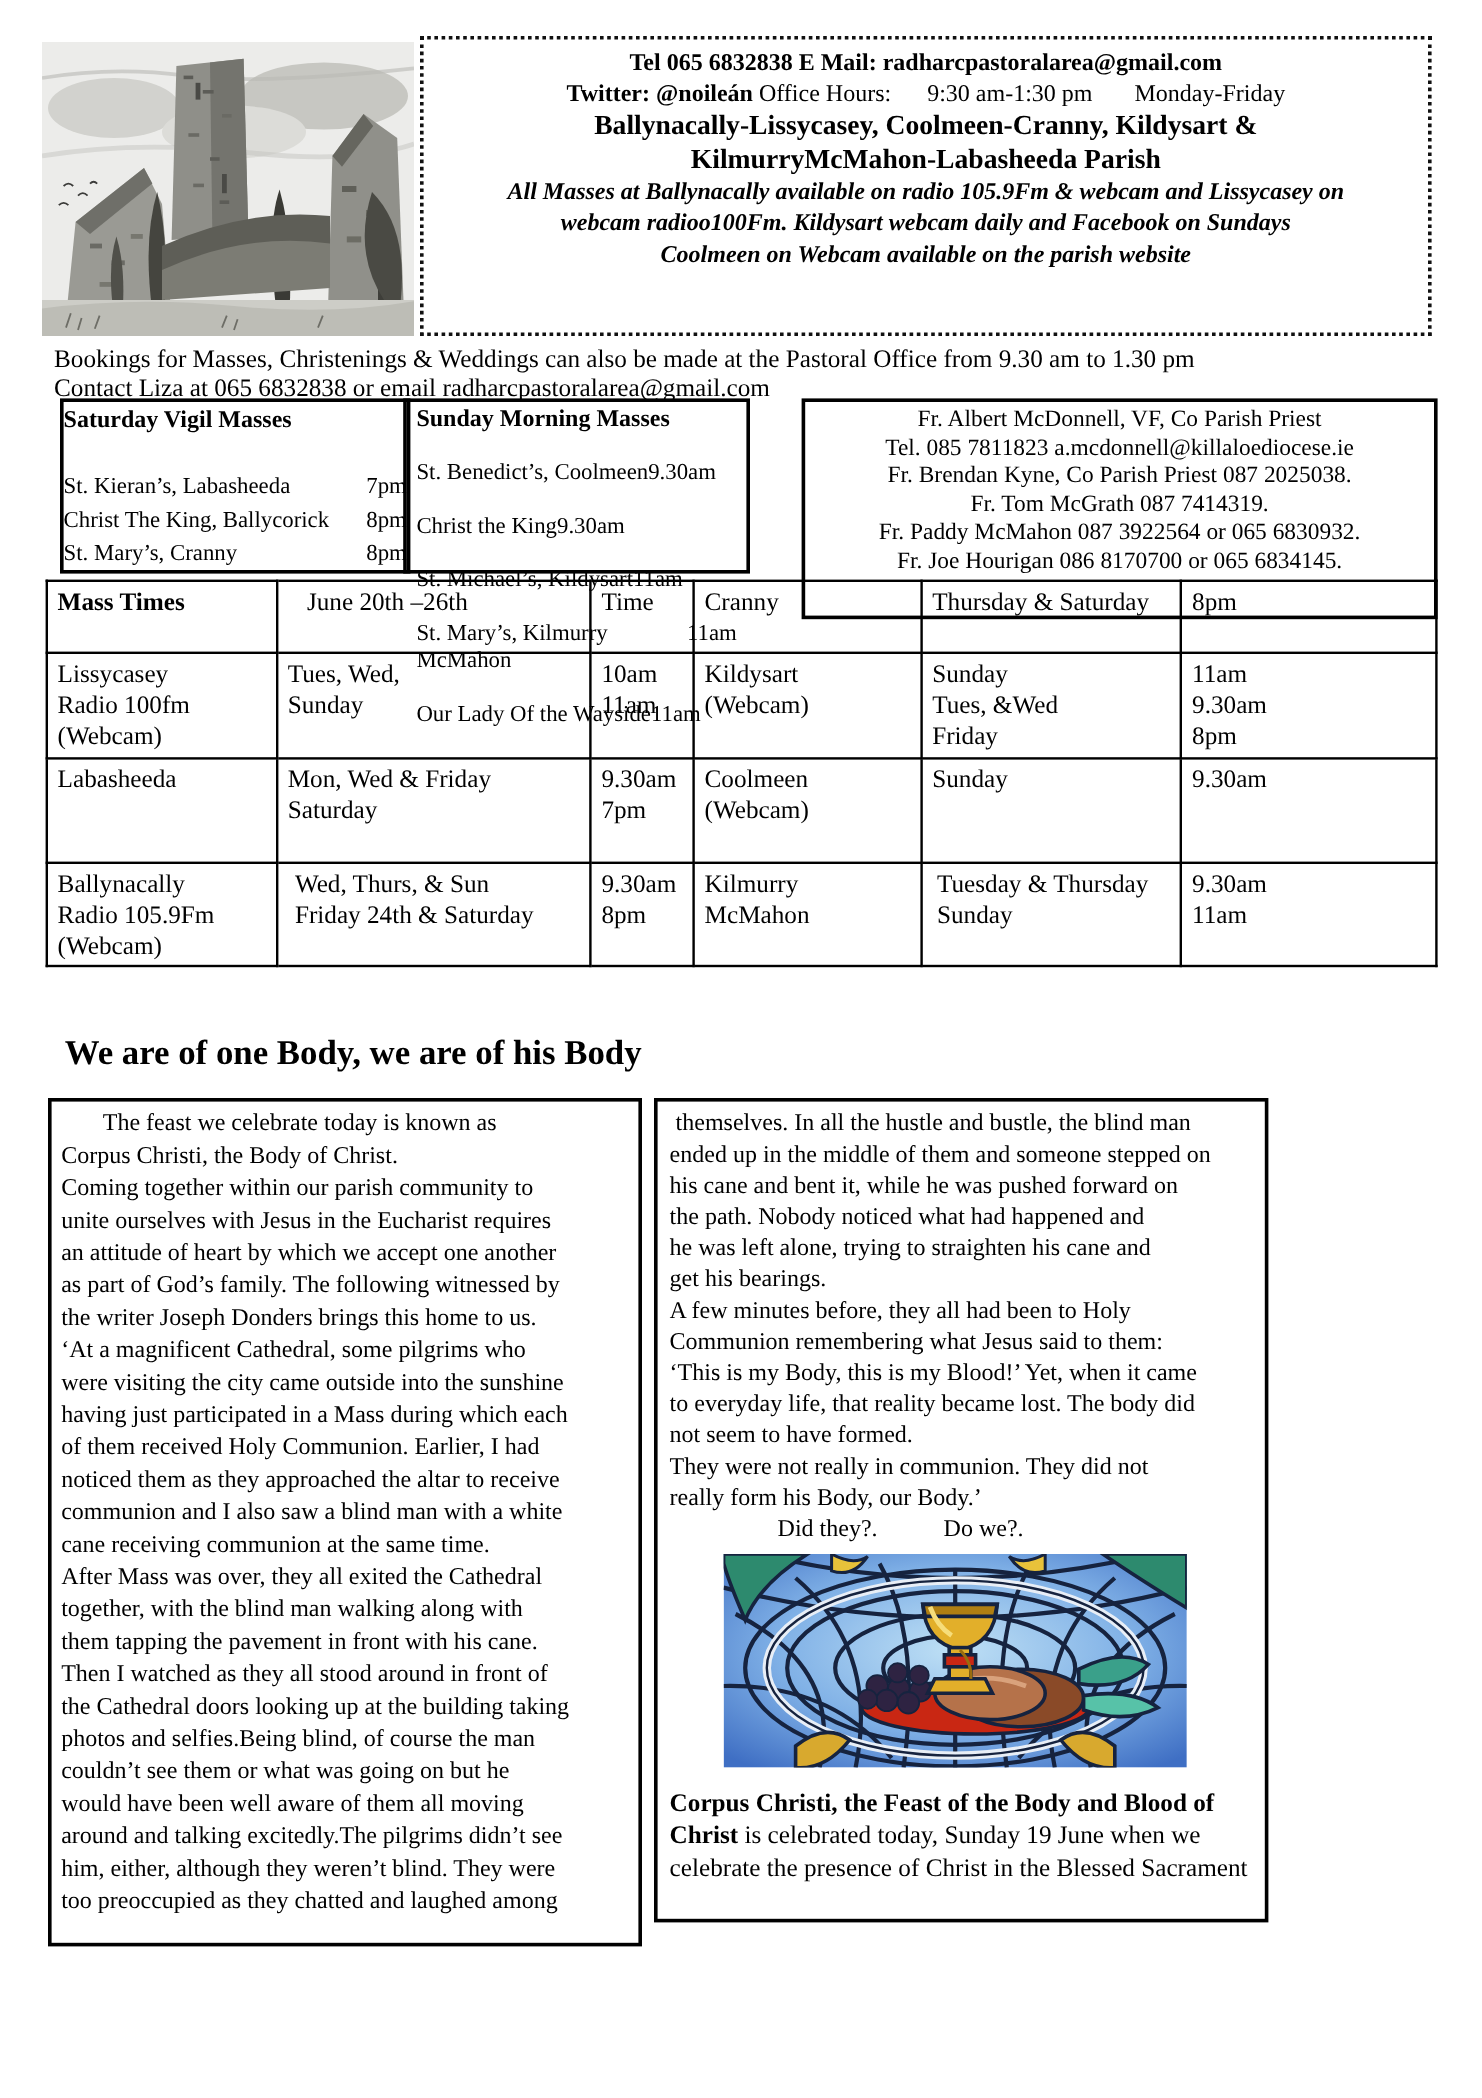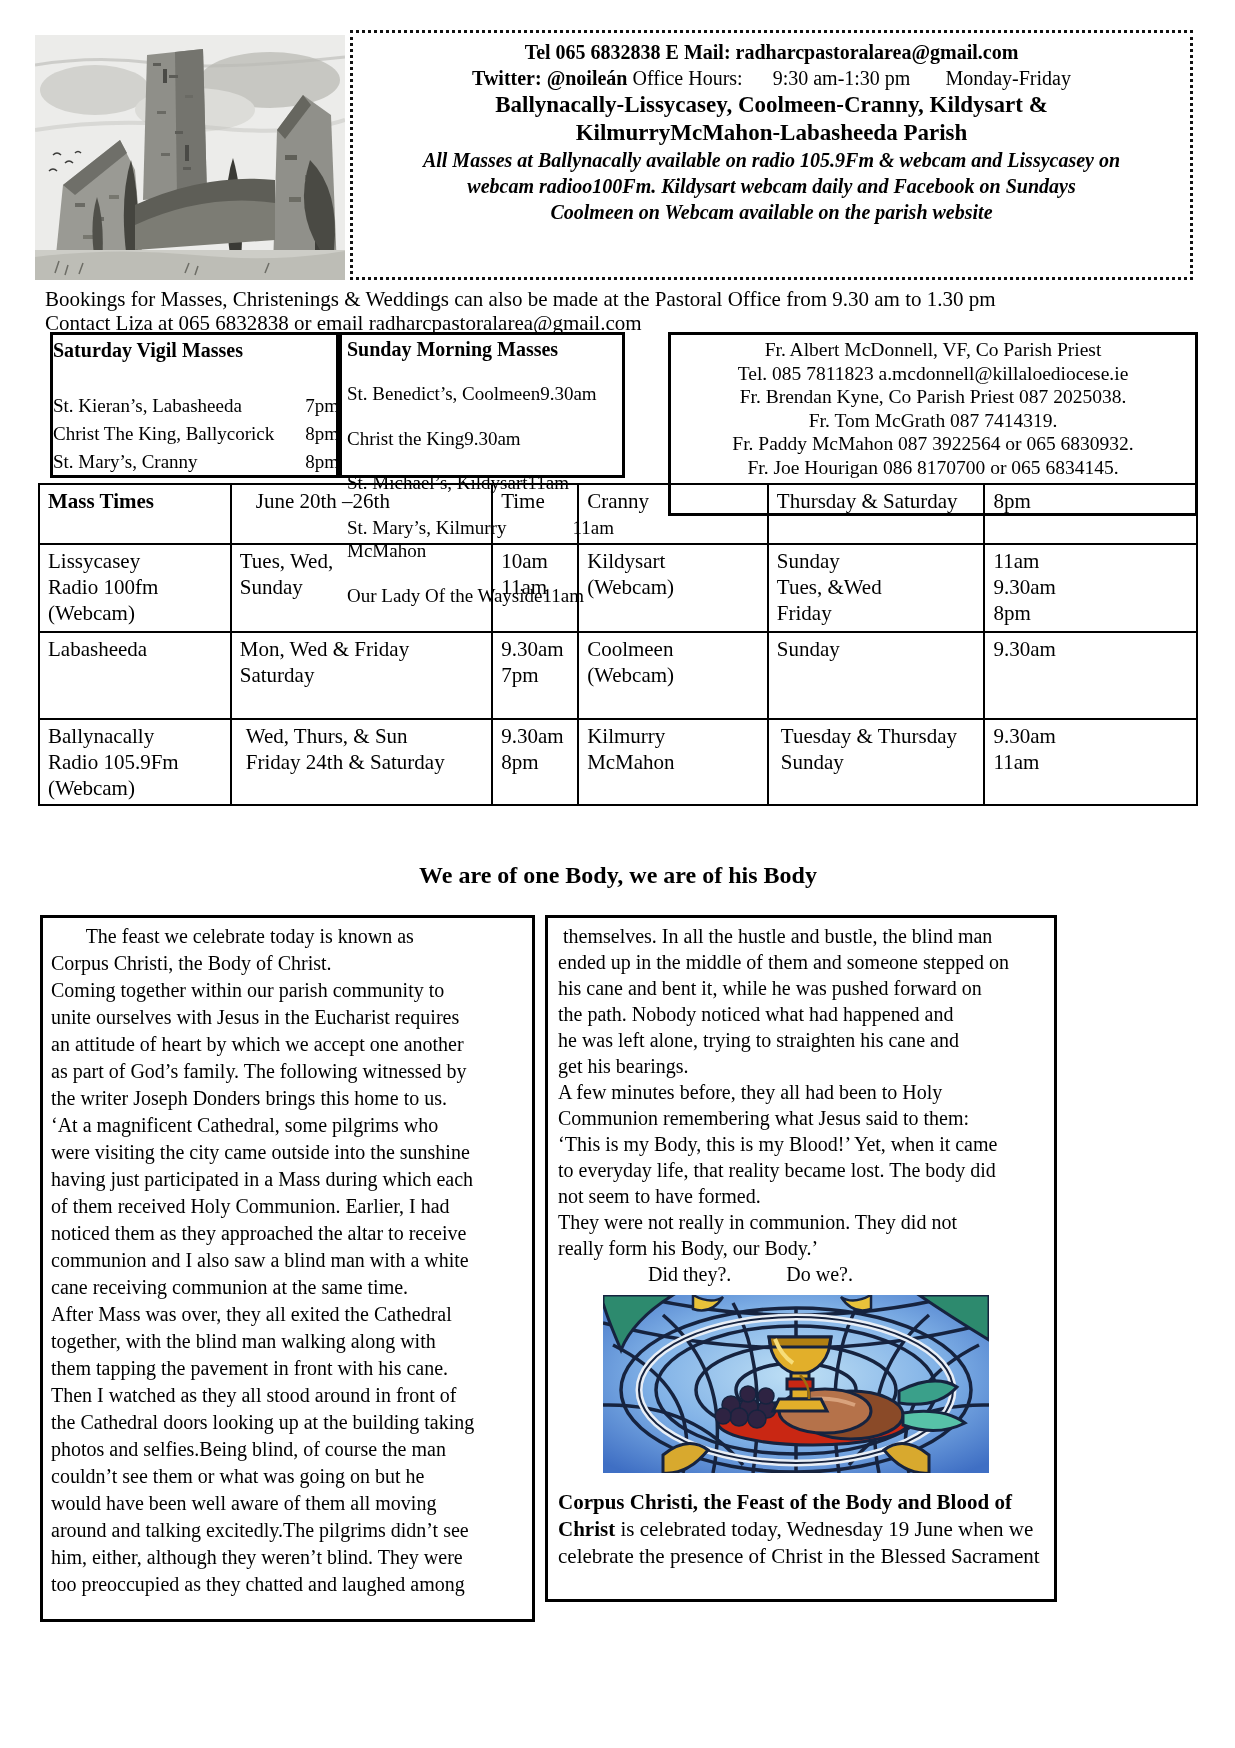--- a/index.html
+++ b/index.html
@@ -40,22 +40,22 @@
                  font-size:21px;line-height:26px;white-space:pre-line;}
   .mass-table tr.r1 td{height:52px;}
   .mass-table tr.r2 td{height:80px;}
   .mass-table tr.r3 td{height:79px;}
   .mass-table tr.r4 td{height:76px;}
   .bold{font-weight:bold;}
 
   .banner{left:38px;top:795px;width:1160px;height:57px;border:4px solid #000;
           box-sizing:border-box;text-align:center;font-weight:bold;font-size:33px;
           line-height:50px;}
-  .subtitle{left:38px;top:862px;width:1160px;text-align:center;font-weight:bold;
-            font-size:24px;}
+  .subtitle{left:54px;top:862px;width:1160px;font-weight:bold;
+            font-size:29px;}
 
   
   .art-box{border:3px solid #000;box-sizing:border-box;}
   .art-left{left:40px;top:915px;width:495px;height:707px;padding:5px 4px 0 8px;}
   .art-right{left:545px;top:915px;width:512px;height:687px;padding:5px 4px 0 10px;}
   .art-text{font-size:20px;line-height:27px;}
   .art-text-r{font-size:20px;line-height:26px;}
 
   .glass-wrap{margin:8px 0 0 45px;width:386px;height:178px;}
   .caption{margin-top:16px;font-size:21px;line-height:27px;padding-right:4px;}
@@ -352,17 +352,17 @@
           <rect x="188" y="78" width="18" height="26" fill="#e2af2a"></rect>
           <rect x="184" y="84" width="26" height="10" fill="#c92713"></rect>
           <path d="M176 104 L218 104 L224 116 L170 116 z" fill="#e2af2a"></path>
           <path d="M197 80 q10 10 9 24" fill="none" stroke="#9a6d0e" stroke-width="2.5"></path>
         </g>
         <path d="M172 44 q6 16 18 24" stroke="#f6dd7a" stroke-width="4" fill="none"></path>
       </svg>
     </div>
 
     <div class="caption">
-      <b>Corpus Christi, the Feast of the Body and Blood of Christ</b><span> is celebrated today, Wednesday 19 June when we celebrate the presence of Christ in the Blessed Sacrament</span>
+      <b>Corpus Christi, the Feast of the Body and Blood of Christ</b><span> is celebrated today, Sunday 19 June when we celebrate the presence of Christ in the Blessed Sacrament</span>
     </div>
   </div>
 
 </div>
 
 </body></html>

